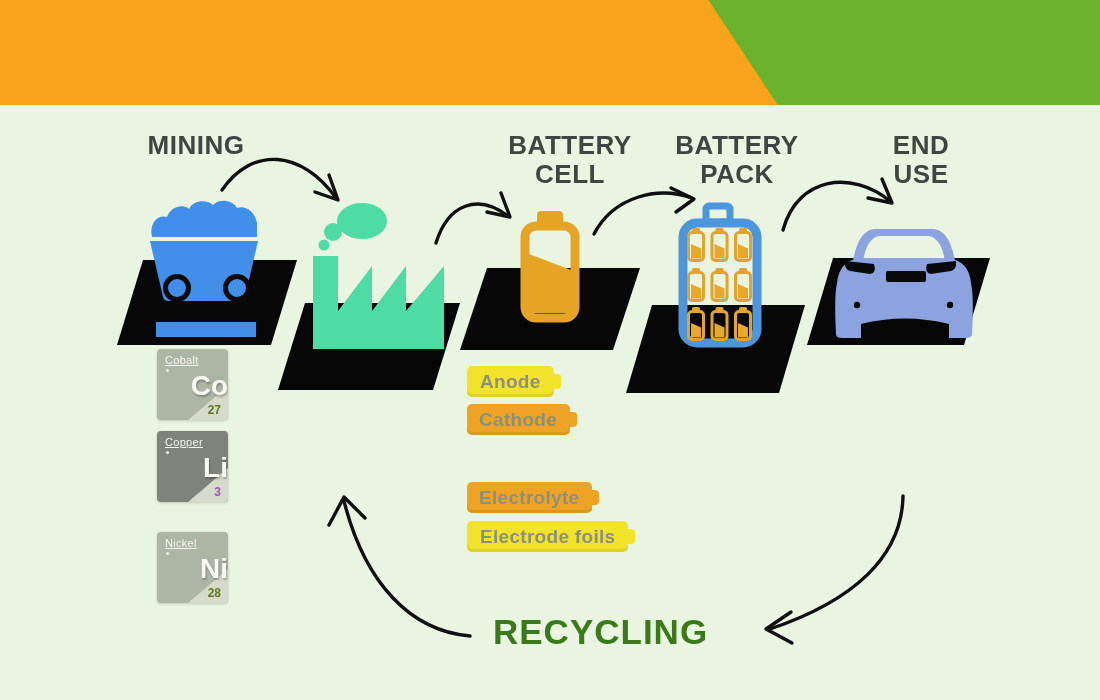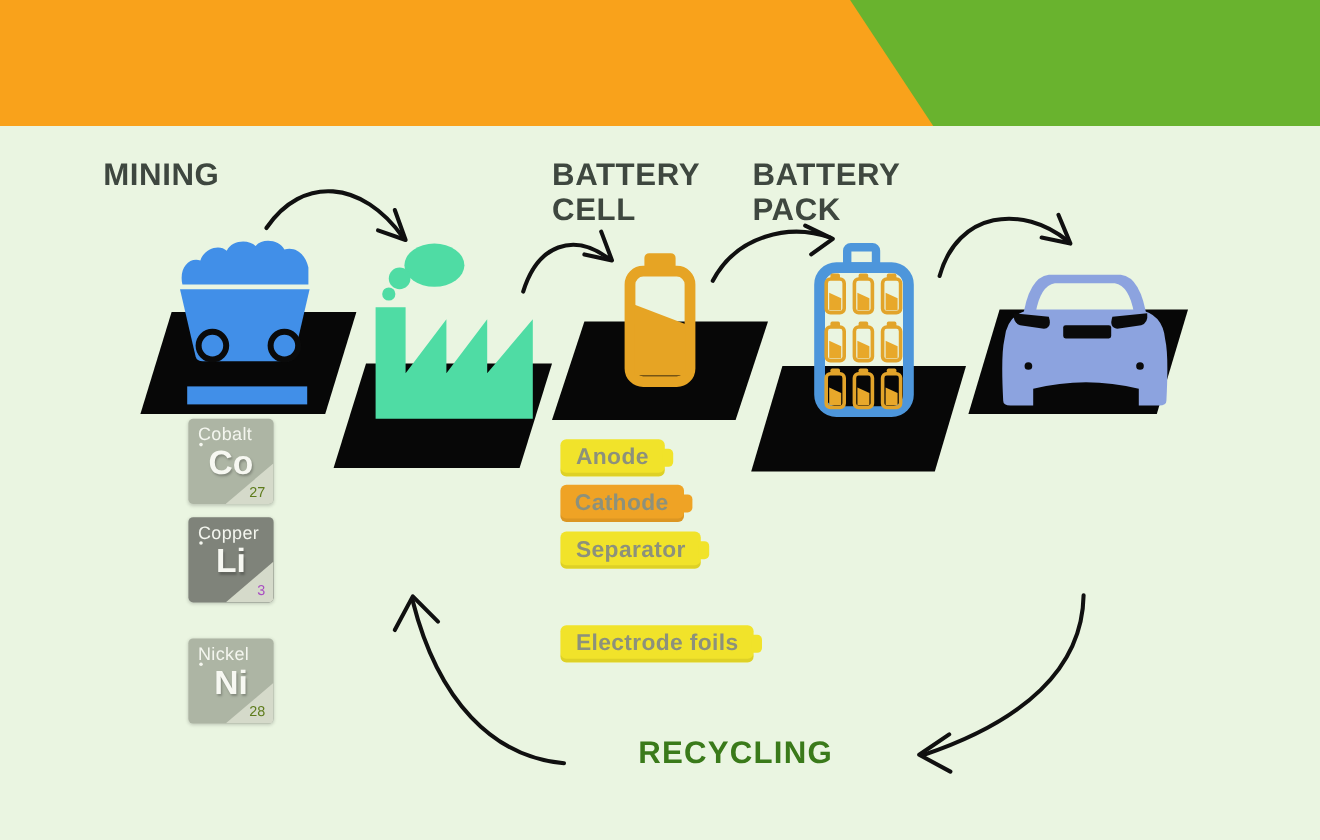--- a/index.html
+++ b/index.html
@@ -6,48 +6,48 @@
   .canvas{
     position:relative;width:1100px;height:700px;overflow:hidden;
     background:#EAF5E1;font-family:"Liberation Sans",sans-serif;
   }
   
   .banner{position:absolute;top:0;left:0;width:1100px;height:105px;background:#F9A21B;}
   .banner-green{position:absolute;top:0;left:0;width:100%;height:100%;background:#69B32E;
     clip-path:polygon(64.4% 0,100% 0,100% 100%,70.7% 100%);}
   
   .stage-label{
-    position:absolute;width:220px;font-weight:bold;
+    position:absolute;width:220px;text-align:center;font-weight:bold;
     font-size:26px;line-height:29px;letter-spacing:.5px;color:#3E473F;white-space:pre-line;
   }
   
   .art{position:absolute;top:0;left:0;}
   
   .tile{position:absolute;left:157px;width:71px;height:71px;background:#ADB5A4;
     border-radius:4px;box-shadow:0 1px 3px rgba(0,0,0,.18);}
   .tile.dark{background:#7F837A;}
-  .t-name{position:absolute;top:5px;left:8px;font-size:15px;color:#F4F6EF;letter-spacing:.3px;}
+  .t-name{position:absolute;top:5px;left:8px;font-size:11px;color:#F4F6EF;letter-spacing:.3px;text-decoration:underline;}
   .t-dot{position:absolute;top:20px;left:9px;width:3px;height:3px;border-radius:50%;background:#F4F6EF;}
-  .t-symbol{position:absolute;top:21px;left:0;right:0;text-align:center;font-size:28px;font-weight:bold;
+  .t-symbol{position:absolute;top:21px;left:0;right:0;text-align:right;font-size:28px;font-weight:bold;
     color:#F7F8F2;text-shadow:1px 2px 2px rgba(0,0,0,.25);}
   .t-corner{position:absolute;right:0;bottom:0;width:40px;height:34px;background:#D5DACA;
     clip-path:polygon(100% 0,100% 100%,0 100%);border-radius:0 0 4px 0;}
-  .t-num{position:absolute;right:7px;bottom:3px;font-size:12px;font-weight:normal;color:#5E7C1C;text-align:right;}
+  .t-num{position:absolute;right:7px;bottom:3px;font-size:12px;font-weight:bold;color:#5E7C1C;text-align:right;}
   .tile.dark .t-num{color:#A94FC2;}
   
   .pill{position:absolute;left:467px;height:31px;line-height:31px;padding:0 13px;
     border-radius:5px;font-weight:bold;font-size:19px;color:#8C917C;letter-spacing:.3px;
     box-shadow:inset 0 -3px 0 rgba(0,0,0,.08);}
   .pill::after{content:"";position:absolute;right:-7px;top:8px;width:9px;height:15px;
     border-radius:0 4px 4px 0;background:inherit;}
   .pill.yellow{background:#F1E32A;}
   .pill.orange{background:#EFA325;padding-left:12px;}
   
-  .recycling{position:absolute;left:493px;top:612px;width:240px;text-align:center;
-    font-size:26px;font-weight:bold;letter-spacing:1px;color:#3A7A1A;}
+  .recycling{position:absolute;left:493px;top:612px;width:240px;
+    font-size:35px;font-weight:bold;letter-spacing:1px;color:#3A7A1A;}
 </style>
 </head>
 <body>
 
 <div class="canvas">
 
   <div class="banner">
     <div class="banner-green"></div>
   </div>
 
@@ -128,20 +128,22 @@
       <path d="M470,636 C411,631 365,584 344,501"></path>
       <path d="M329,525 L344,497 L365,518"></path>
     </g>
   </svg>
 
   <div class="stage-label" style="left:86px;top:131px">MINING</div>
   <div class="stage-label" style="left:460px;top:131px">BATTERY
 CELL</div>
   <div class="stage-label" style="left:627px;top:131px">BATTERY
 PACK</div>
+  <div class="stage-label" style="left:811px;top:131px">END
+USE</div>
 
   <div class="tile" style="top:349px">
     <span class="t-name">Cobalt</span>
     <span class="t-dot"></span>
     <span class="t-corner"></span>
     <span class="t-symbol">Co</span>
     <span class="t-num">27</span>
   </div>
   <div class="tile dark" style="top:431px">
     <span class="t-name">Copper</span>
@@ -153,18 +155,18 @@
   <div class="tile" style="top:532px">
     <span class="t-name">Nickel</span>
     <span class="t-dot"></span>
     <span class="t-corner"></span>
     <span class="t-symbol">Ni</span>
     <span class="t-num">28</span>
   </div>
 
   <div class="pill yellow" style="top:366px">Anode</div>
   <div class="pill orange" style="top:404px">Cathode</div>
-  <div class="pill yellow" style="top:443px">Separator</div>
+  <div class="pill orange" style="top:482px">Electrolyte</div>
   <div class="pill yellow" style="top:521px">Electrode foils</div>
 
   <div class="recycling">RECYCLING</div>
 
 </div>
 
 </body></html>

